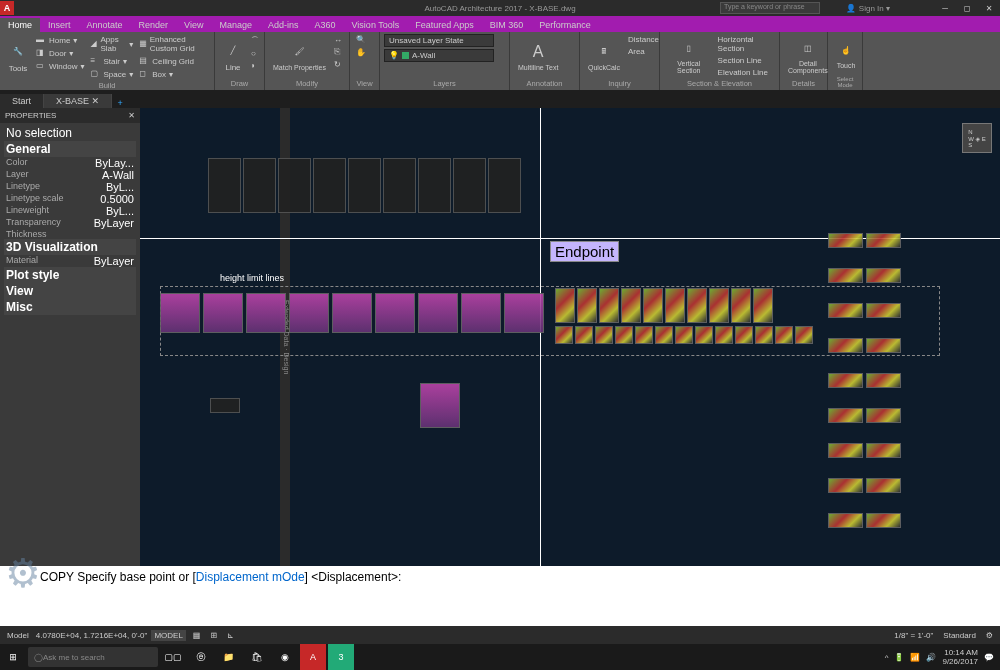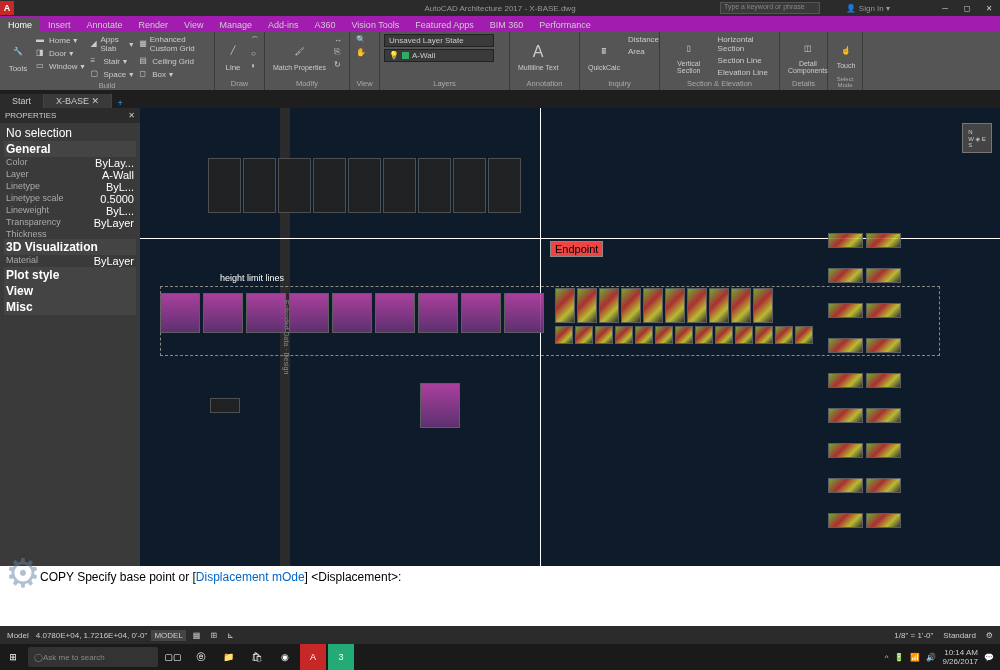--- a/index.html
+++ b/index.html
@@ -34,21 +34,21 @@
 .props-head{background:#2b2b2b;padding:3px 5px;display:flex;justify-content:space-between;align-items:center;font-size:8px}
 .props-body{padding:2px 4px}
 .props-sel{font-size:12px;color:#fff;padding:1px 2px}
 .props-cat{font-size:12px;font-weight:bold;color:#fff;background:#444;padding:1px 2px}
 .props-row{display:flex;justify-content:space-between;padding:0 2px;font-size:9px}
 .props-row .k{color:#aaa}
 .props-row .v{color:#fff;font-size:11px}
 .canvas{flex:1;background:#0d1b2a;position:relative;overflow:hidden}
 .crosshair-v{position:absolute;width:1px;background:#fff;top:0;bottom:0;left:400px}
 .crosshair-h{position:absolute;height:1px;background:#fff;left:0;right:0;top:130px}
-.tooltip{position:absolute;background:#ef4444;color:#000;font-size:11px;padding:1px 4px;border:1px solid #888;left:410px;top:133px}
+.tooltip{position:absolute;background:#c4b5fd;color:#000;font-size:15px;padding:1px 4px;border:1px solid #888;left:410px;top:133px}
 .note{position:absolute;color:#fff;font-size:9px;left:80px;top:165px}
 .dash-rect{position:absolute;border:1px dashed #888;left:20px;top:178px;width:780px;height:70px}
 .thumb{position:absolute;border:1px solid #666;background:linear-gradient(135deg,#7b3 0%,#b33 40%,#cc3 70%,#333 100%);opacity:0.9}
 .thumb.purple{background:linear-gradient(#b4a,#637)}
 .thumb.dark{background:#222;border:1px solid #555}
 .cmd{height:60px;background:#fff;color:#000;font-family:Consolas,monospace;font-size:12px;padding:4px 40px;position:relative}
 .cmd .line{white-space:nowrap}
 .cmd .opt{color:#06c}
 .statusbar{height:18px;background:#2b2b2b;display:flex;align-items:center;color:#ccc;font-size:8px;padding:0 4px;gap:4px}
 .statusbar .sep{flex:1}

